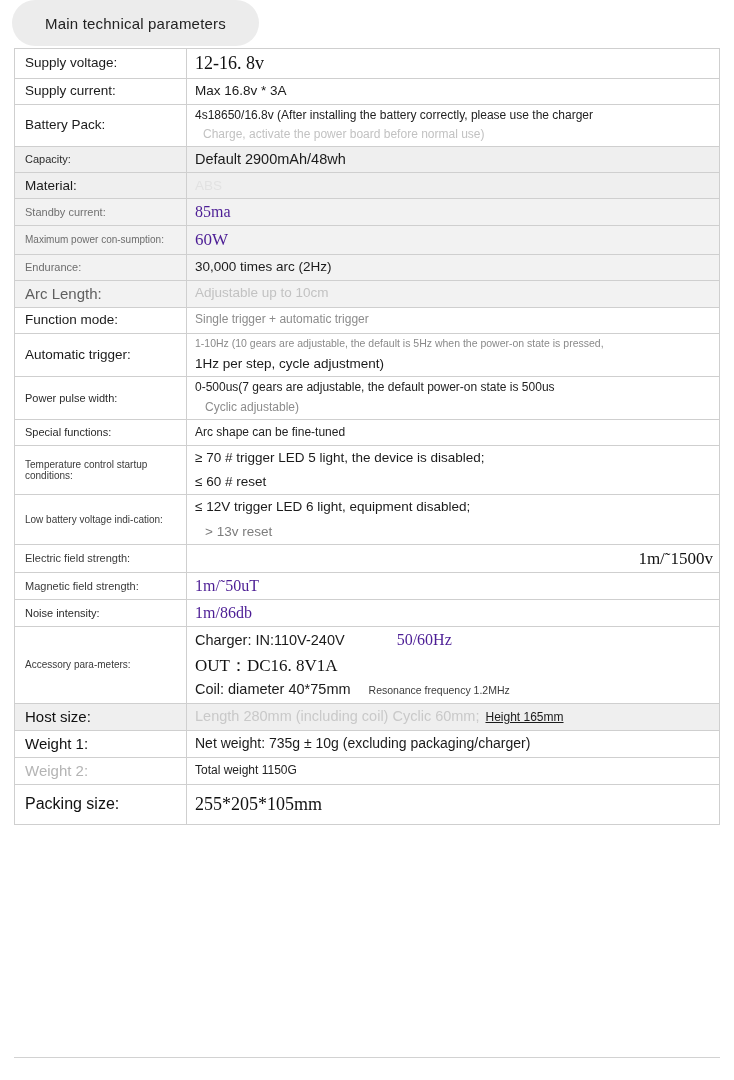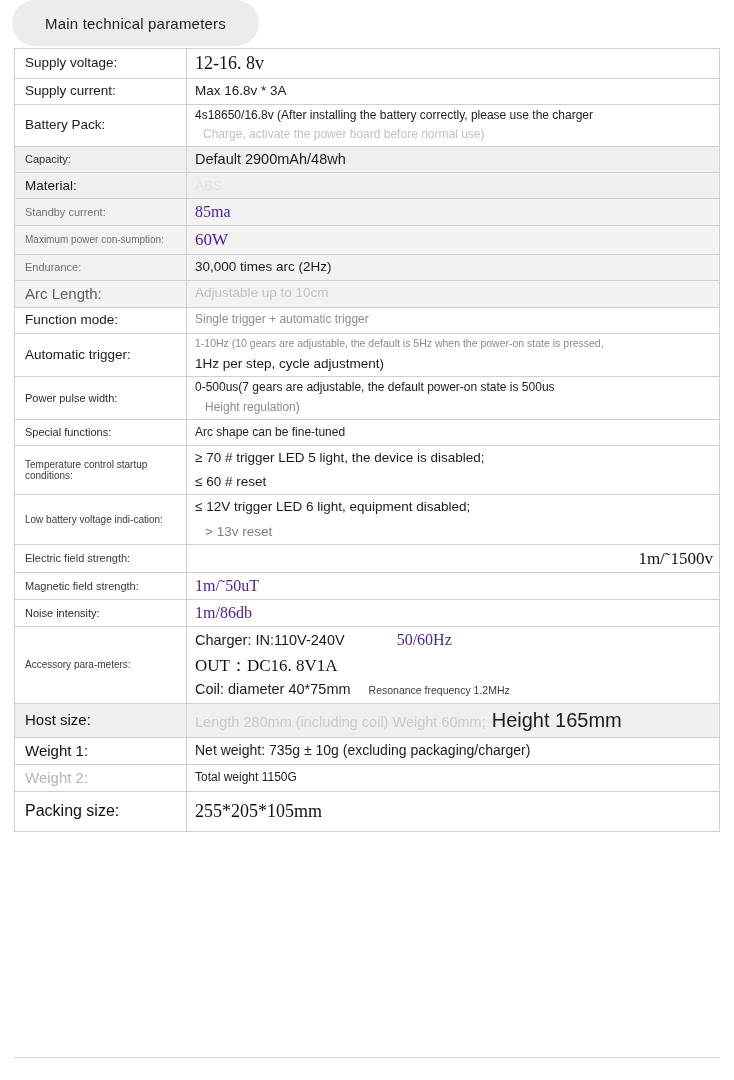--- a/index.html
+++ b/index.html
@@ -232,21 +232,21 @@
         <span class="val line" style="margin-top:5px;">1Hz per step, cycle adjustment)</span>
       </div>
     </div>
 
     <div class="row">
       <div class="cell-label">
         <span class="lbl-sm">Power pulse width:</span>
       </div>
       <div class="cell-value">
         <span class="val-sm line">0-500us(7 gears are adjustable, the default power-on state is 500us</span>
-        <span class="val-sm line muted" style="padding-left:10px;margin-top:5px;">Height regulation)</span>
+        <span class="val-sm line muted" style="padding-left:10px;margin-top:5px;">Cyclic adjustable)</span>
       </div>
     </div>
 
     <div class="row">
       <div class="cell-label">
         <span class="lbl-sm">Special functions:</span>
       </div>
       <div class="cell-value">
         <span class="val-sm line">Arc shape can be fine-tuned</span>
       </div>
@@ -315,22 +315,22 @@
         </span>
       </div>
     </div>
 
     <div class="row band">
       <div class="cell-label">
         <span class="lbl-lg">Host size:</span>
       </div>
       <div class="cell-value">
         <span class="flexline">
-          <span class="val" style="font-size:14.5px;color:#c9c9c9;">Length 280mm (including coil) Weight 60mm;</span>
-          <span class="val" style="font-size:20px;">Height 165mm</span>
+          <span class="val" style="font-size:14.5px;color:#c9c9c9;">Length 280mm (including coil) Cyclic 60mm;</span>
+          <span class="val" style="font-size:12px;text-decoration:underline;">Height 165mm</span>
         </span>
       </div>
     </div>
 
     <div class="row">
       <div class="cell-label">
         <span class="lbl-lg">Weight 1:</span>
       </div>
       <div class="cell-value">
         <span class="val line" style="font-size:14px;">Net weight: 735g ± 10g (excluding packaging/charger)</span>

